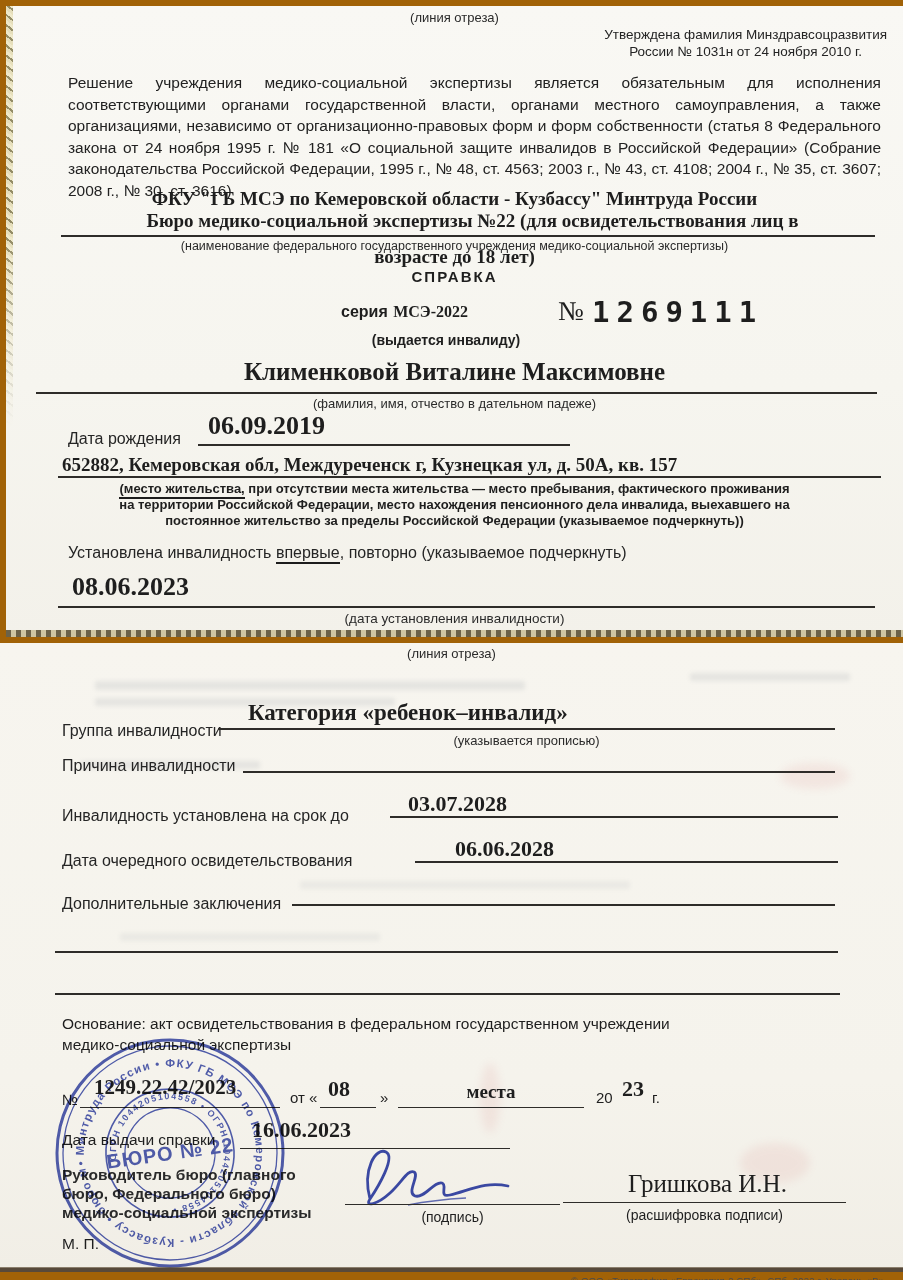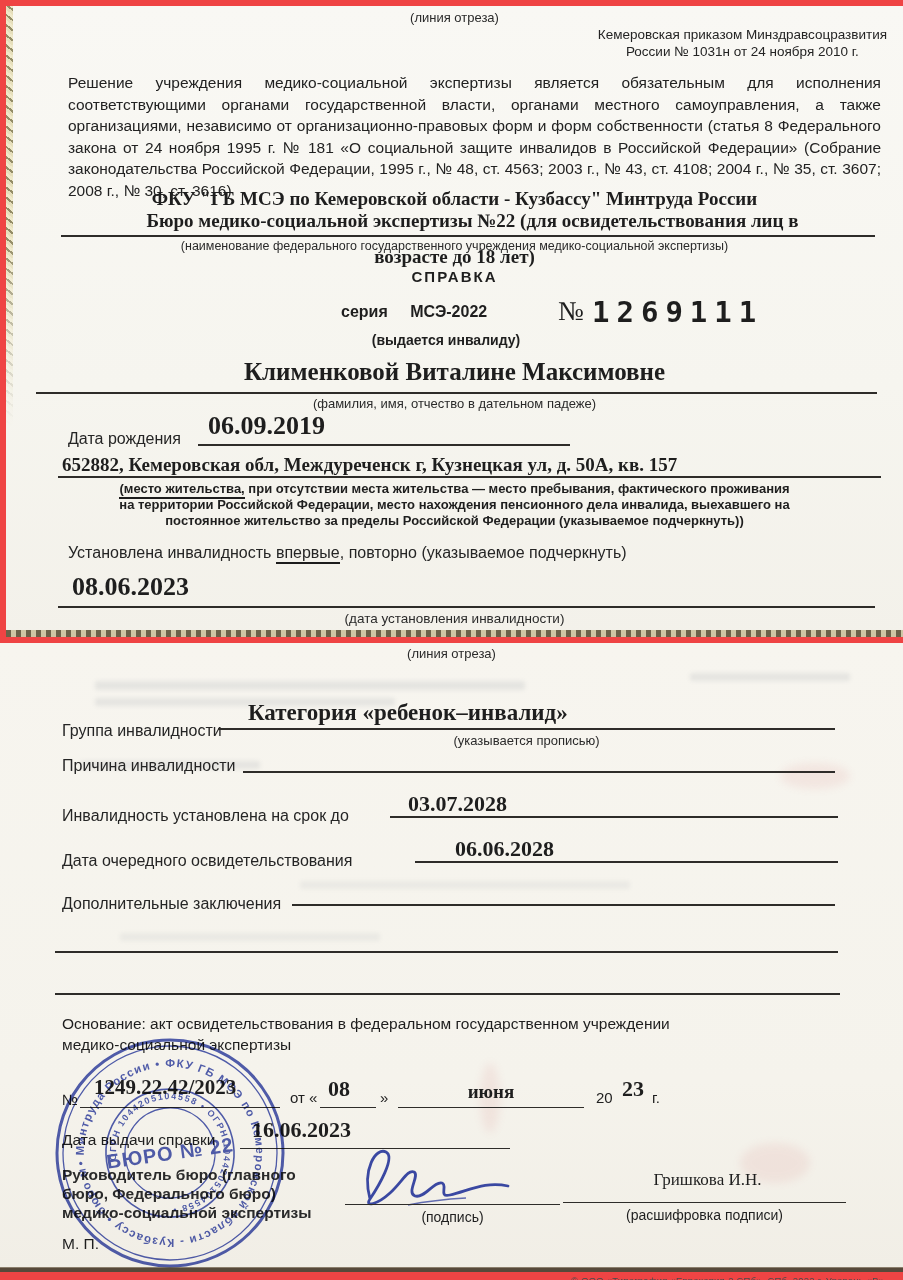--- a/index.html
+++ b/index.html
@@ -1,16 +1,16 @@
 <!DOCTYPE html>
 <html><head>
 <meta charset="utf-8">
 <style>
   html,body{margin:0;padding:0;background:#a9aaa5;}
-  .page{position:relative;width:903px;height:1280px;background:#ef4444;overflow:hidden;
+  .page{position:relative;width:903px;height:1280px;background:#a16207;overflow:hidden;
         font-family:"Liberation Sans",sans-serif;color:#1e1e1e;}
   .card{position:absolute;background:#f7f6f1;}
   .card1{left:6px;top:6px;right:0;height:631px;
          background:linear-gradient(180deg,#f9f8f4 0%,#f6f5ef 60%,#f3f1ea 100%);}
   .card2{left:0;top:643px;right:0;height:625px;
          background:linear-gradient(180deg,#f7f5ef 0%,#f5f3ec 70%,#f1eee6 100%);
          border-bottom:4px solid #57493a;box-shadow:0 -1px 0 #8b7f6d inset;}
   .abs{position:absolute;}
   .ctr{left:0;right:0;text-align:center;}
   .line{position:absolute;height:0;border-bottom:2px solid #2e2c29;}
@@ -36,37 +36,37 @@
 <body>
 
 <div class="page">
 
   <div class="card card1">
     <div class="braid-left"></div>
 
     <div class="abs ctr cap" style="top:4px;font-size:13px;">(линия отреза)</div>
 
     <div class="abs" style="top:20px;right:16px;text-align:center;font-size:13.5px;line-height:17px;color:#242424;">
-      <div>Кемеровская приказом Минздравсоцразвития</div>
+      <div>Утверждена фамилия Минздравсоцразвития</div>
       <div>России № 1031н от 24 ноября 2010 г.</div>
     </div>
 
     <div class="abs" style="top:66px;left:62px;right:22px;font-size:15.5px;line-height:21.5px;text-align:justify;color:#222;">Решение учреждения медико-социальной экспертизы является обязательным для исполнения соответствующими органами государственной власти, органами местного самоуправления, а также организациями, независимо от организационно-правовых форм и форм собственности (статья 8 Федерального закона от 24 ноября 1995 г. № 181 «О социальной защите инвалидов в Российской Федерации» (Собрание законодательства Российской Федерации, 1995 г., № 48, ст. 4563; 2003 г., № 43, ст. 4108; 2004 г., № 35, ст. 3607; 2008 г., № 30, ст. 3616)</div>
 
     <div class="abs ctr bserif" style="top:182px;font-size:19px;">ФКУ "ГБ МСЭ по Кемеровской области - Кузбассу" Минтруда России</div>
     <div class="abs ctr bserif" style="top:204px;font-size:19px;margin-left:36px;">Бюро медико-социальной экспертизы №22 (для освидетельствования лиц в</div>
     <div class="line" style="top:229px;left:55px;right:28px;"></div>
     <div class="abs ctr smallcap" style="top:233px;">(наименование федерального государственного учреждения медико-социальной экспертизы)</div>
     <div class="abs ctr bserif" style="top:240px;font-size:19px;">возрасте до 18 лет)</div>
 
     <div class="abs ctr" style="top:262px;font-size:15px;font-weight:bold;letter-spacing:2px;">СПРАВКА</div>
 
     <div class="abs" style="top:297px;left:335px;font-size:16px;font-weight:bold;">
       <span>серия</span>
-      <span style="margin-left:18px;">МСЭ-2022</span>
+      <span style="margin-left:1px;font-family:Liberation Serif, serif;">МСЭ-2022</span>
     </div>
     <div class="abs serif" style="top:290px;left:552px;font-size:27px;">№</div>
     <div class="abs" style="top:289px;left:586px;font-family:'DejaVu Sans Mono',monospace;font-size:29px;font-weight:600;letter-spacing:7px;">1269111</div>
     <div class="abs" style="top:326px;left:330px;width:220px;text-align:center;font-size:14px;font-weight:bold;">(выдается инвалиду)</div>
 
     <div class="abs ctr bserif" style="top:352px;font-size:25px;">Клименковой Виталине Максимовне</div>
     <div class="line" style="top:386px;left:30px;right:26px;"></div>
     <div class="abs ctr cap" style="top:390px;">(фамилия, имя, отчество в дательном падеже)</div>
 
     <div class="abs label" style="top:424px;left:62px;">Дата рождения</div>
@@ -132,21 +132,21 @@
 
     <div class="abs" style="top:430px;left:62px;right:30px;height:44px;">
       <span class="abs" style="left:0;top:18px;font-size:15px;">№</span>
       <span class="abs bserif" style="left:32px;top:2px;font-size:21px;">1249.22.42/2023</span>
       <div class="line thin" style="top:34px;left:18px;width:200px;"></div>
       <span class="abs" style="left:228px;top:16px;font-size:15px;">от «</span>
       <span class="abs bserif" style="left:266px;top:3px;font-size:22px;">08</span>
       <div class="line thin" style="top:34px;left:258px;width:56px;"></div>
       <span class="abs" style="left:318px;top:16px;font-size:15px;">»</span>
       <div class="line thin" style="top:34px;left:336px;width:186px;"></div>
-      <span class="abs bserif" style="left:336px;top:8px;width:186px;text-align:center;font-size:19px;">июня</span>
+      <span class="abs bserif" style="left:336px;top:8px;width:186px;text-align:center;font-size:19px;">места</span>
       <span class="abs" style="left:534px;top:16px;font-size:15px;">20</span>
       <span class="abs bserif" style="left:560px;top:3px;font-size:22px;">23</span>
       <span class="abs" style="left:590px;top:16px;font-size:15px;">г.</span>
     </div>
 
     <div class="abs" style="top:488px;left:62px;font-size:15.5px;">Дата выдачи справки</div>
     <div class="abs bserif" style="top:474px;left:252px;font-size:22px;">16.06.2023</div>
     <div class="line thin" style="top:505px;left:240px;width:270px;"></div>
 
     <div class="abs" style="top:522px;left:62px;font-size:15.5px;font-weight:600;line-height:19px;color:#2a2a2a;">
@@ -156,21 +156,21 @@
     </div>
     <div class="abs" style="top:592px;left:62px;font-size:15.5px;">М. П.</div>
 
     <svg class="sig" style="left:348px;top:498px;" width="175" height="72" viewBox="0 0 175 72">
       <path d="M22,58 C14,28 28,6 38,11 C48,16 30,46 22,58 C16,67 30,63 42,52 C54,41 60,28 66,31 C72,34 58,52 67,55 C76,58 86,40 94,42 C100,44 90,57 102,54 C122,49 138,40 160,45" fill="none" stroke="#2839a8" stroke-width="2.8" stroke-linecap="round" opacity="0.9"></path>
       <path d="M60,64 C80,60 100,58 118,57" fill="none" stroke="#2839a8" stroke-width="1.6" opacity="0.7"></path>
     </svg>
     <div class="line thin" style="top:561px;left:345px;width:215px;"></div>
     <div class="abs" style="top:566px;left:345px;width:215px;text-align:center;font-size:14px;">(подпись)</div>
 
-    <div class="abs serif" style="top:527px;left:565px;width:285px;text-align:center;font-size:17px;">Гришкова И.Н.</div>
+    <div class="abs serif" style="top:527px;left:565px;width:285px;text-align:center;font-size:25px;">Гришкова И.Н.</div>
     <div class="line thin" style="top:559px;left:563px;width:283px;"></div>
     <div class="abs" style="top:564px;left:563px;width:283px;text-align:center;font-size:14px;">(расшифровка подписи)</div>
 
     <div class="abs fineprint" style="top:632px;right:16px;text-decoration:underline;">© ООО «Типография «Еврокопия-2 СПб». СПб. 2022 г. Уровень «В».</div>
 
     <svg class="stamp" style="left:30px;top:390px;transform:rotate(-8deg);" width="280" height="240" viewBox="0 0 280 240">
       <g fill="none" stroke="#2b3ca6">
         <circle cx="140" cy="120" r="113" stroke-width="3"></circle>
         <circle cx="140" cy="120" r="107" stroke-width="1.3"></circle>
         <circle cx="140" cy="120" r="64" stroke-width="1.6"></circle>

